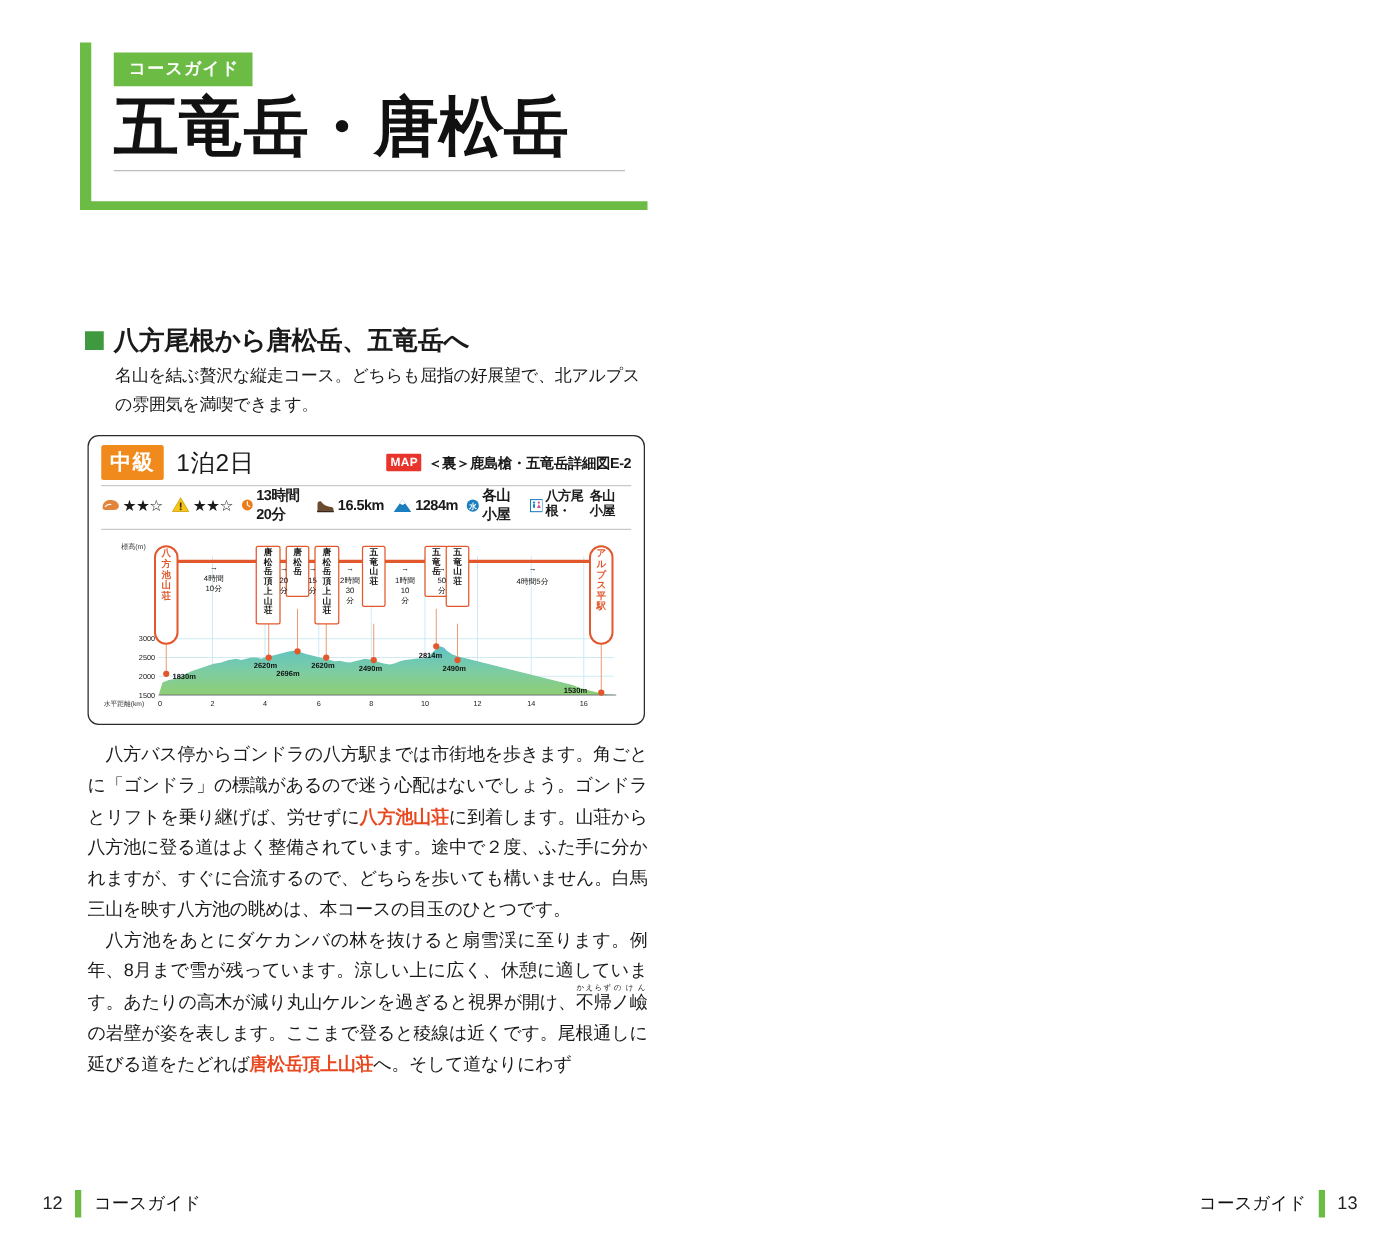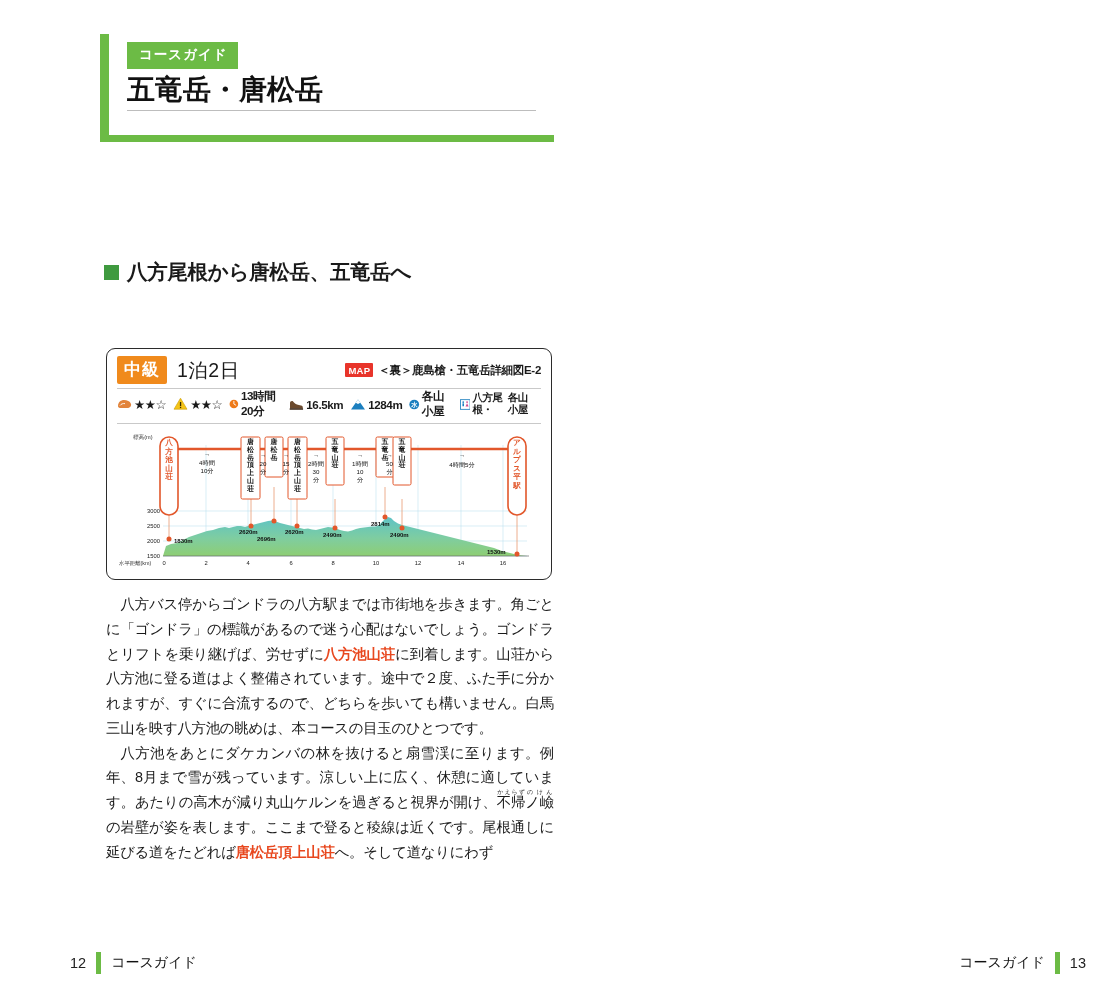--- a/index.html
+++ b/index.html
@@ -5,21 +5,21 @@
   * { box-sizing: border-box; margin: 0; padding: 0; }
   body {
     width: 1120px; height: 1000px;
     background: #ffffff;
     font-family: "Liberation Sans", "DejaVu Sans", sans-serif;
     position: relative;
     overflow: hidden;
     color: #1a1a1a;
   }
   .spread { position: absolute; inset: 0; display: flex; }
-  .page { position: relative; height: 1000px; margin-left: 36px; }
+  .page { position: relative; height: 1000px; }
   .page-left { width: 560px; }
   .page-right { width: 560px; }
 
   
   .title-block {
     position: absolute;
     left: 64px; top: 34px;
     width: 454px;
     border-left: 9px solid #6cbb45;
     border-bottom: 7px solid #6cbb45;
@@ -30,21 +30,21 @@
     color: #ffffff;
     font-size: 13.5px;
     font-weight: bold;
     letter-spacing: 1px;
     padding: 4px 10px 5px 12px;
     display: inline-block;
     margin-left: 18px;
     margin-top: 8px;
   }
   .main-title {
-    font-size: 28px;
+    font-size: 52px;
     font-weight: bold;
     letter-spacing: 0px;
     margin: 6px 0 4px 18px;
     line-height: 1.05;
     color: #111;
   }
   .title-rule {
     height: 1px; background: #bdbdbd;
     margin: 6px 18px 10px 18px;
   }
@@ -149,20 +149,21 @@
     <div class="title-block">
       <div class="kicker">コースガイド</div>
       <div class="main-title">五竜岳・唐松岳</div>
       <div class="title-rule"></div>
     </div>
 
     <div class="sec-head">
       <span class="sec-square"></span>
       <span>八方尾根から唐松岳、五竜岳へ</span>
     </div>
+    <div class="sec-sub">名山を結ぶ贅沢な縦走コース。どちらも屈指の好展望で、北アルプスの雰囲気を満喫できます。</div>
 
     <div class="data-box">
 
       <div class="db-row1">
         <span class="grade-badge">中級</span>
         <span class="nights">1泊2日</span>
         <span class="map-ref">
           <span class="map-tag">MAP</span>
           <span class="map-txt">＜裏＞鹿島槍・五竜岳詳細図E-2</span>
         </span>

